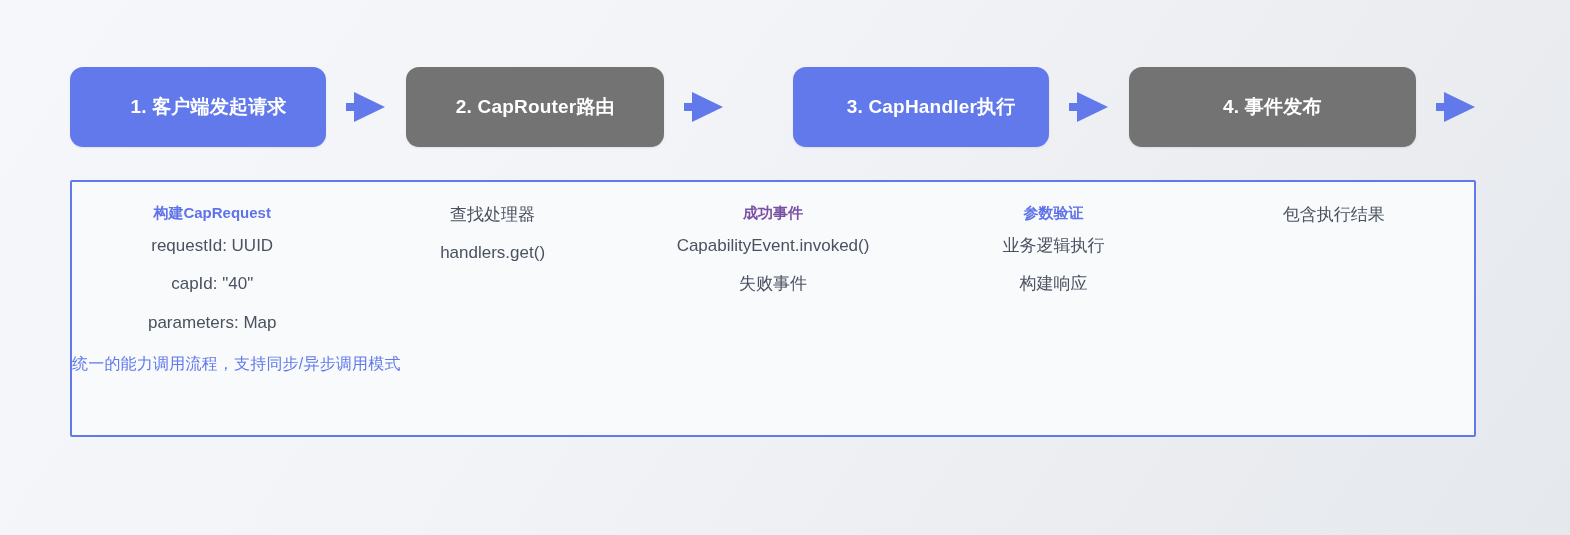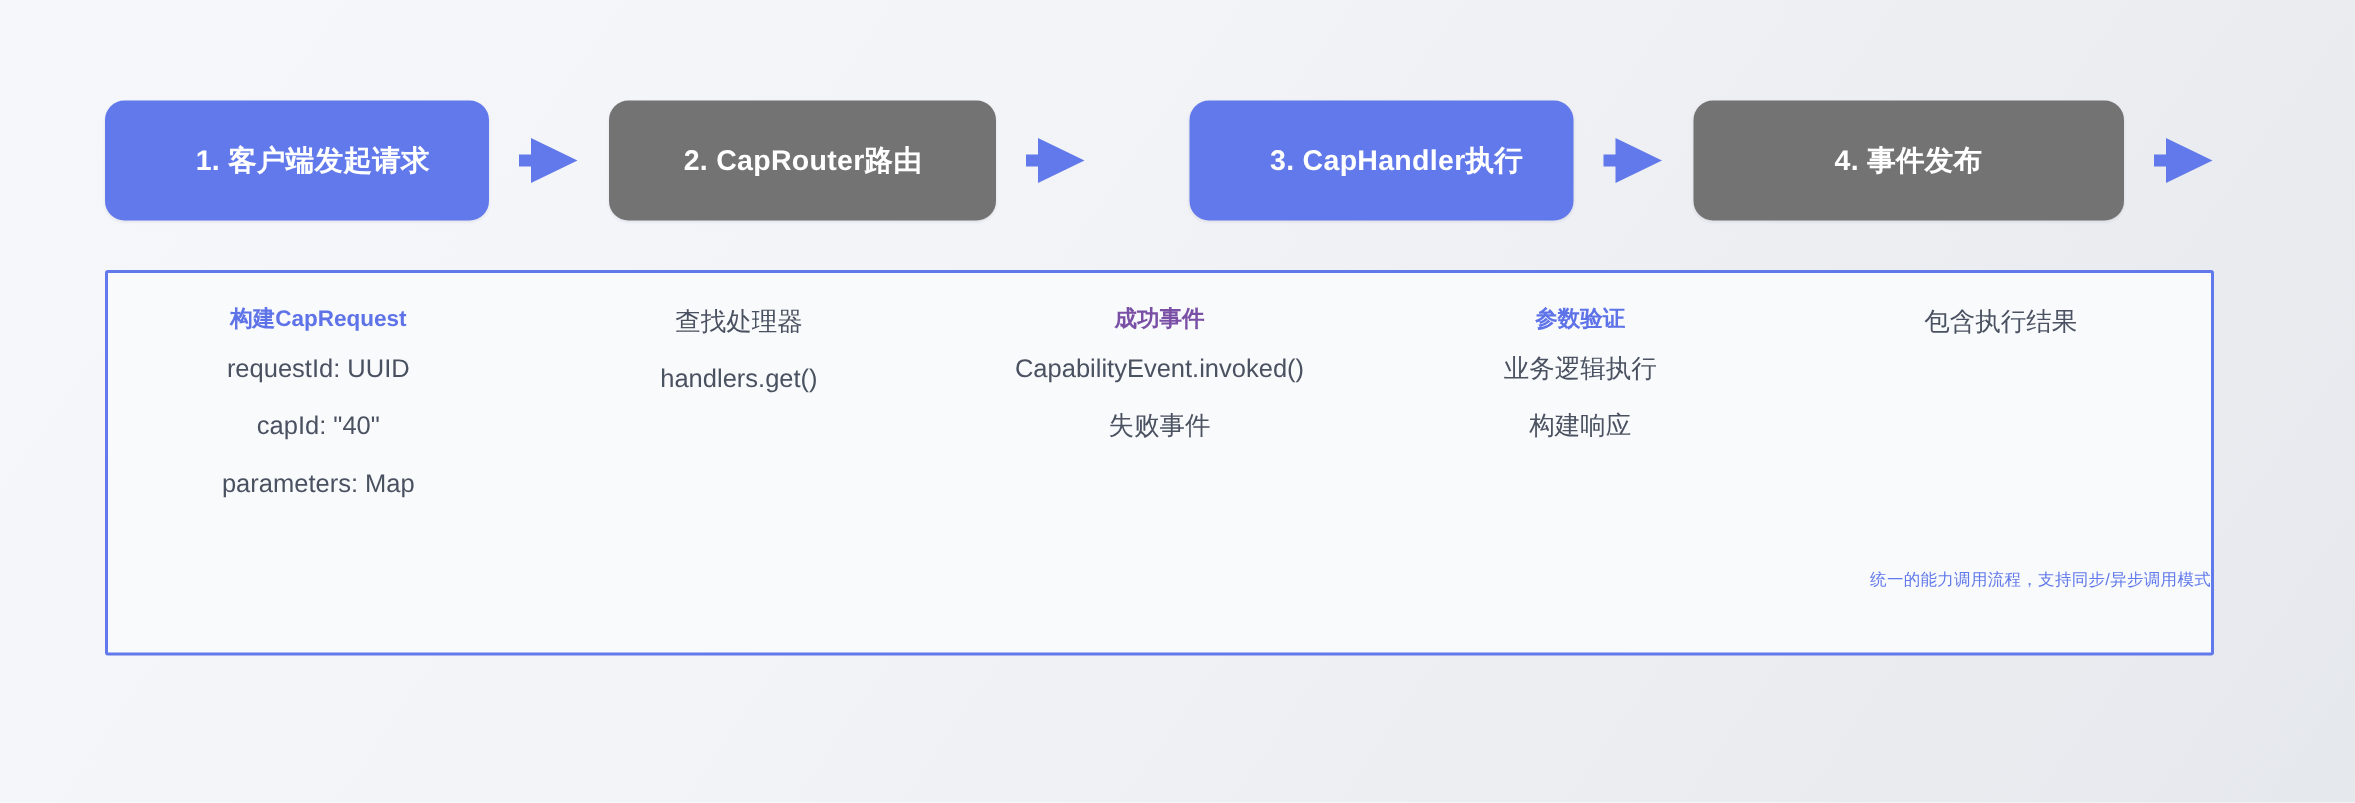--- a/index.html
+++ b/index.html
@@ -123,24 +123,24 @@
     color: #4a5160;
     line-height: 1.25;
     margin-bottom: 17px;
     white-space: nowrap;
   }
   .detail-line:last-child { margin-bottom: 0; }
 
   .panel-caption {
     position: absolute;
     left: 0;
-    top: 197px;
+    top: 172px;
     width: 100%;
-    text-align: right;
-    font-size: 11px;
+    text-align: left;
+    font-size: 16px;
     color: #6179ea;
     letter-spacing: 0.2px;
   }
 </style>
 </head>
 <body>
 
 <div id="diagram-root">
 
   <div class="flow-row">

